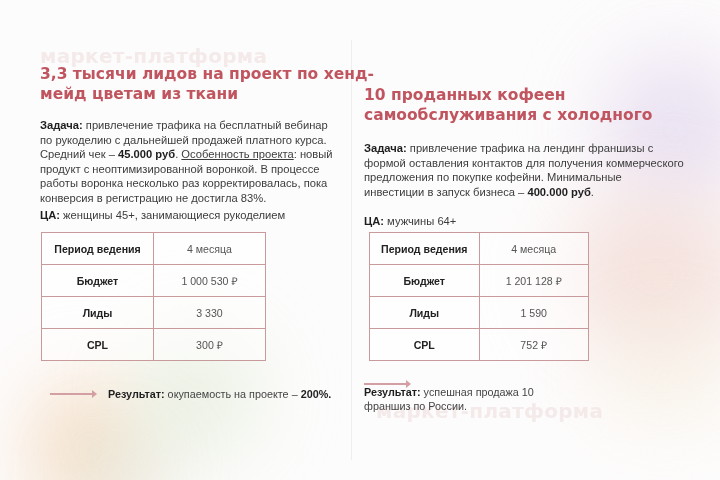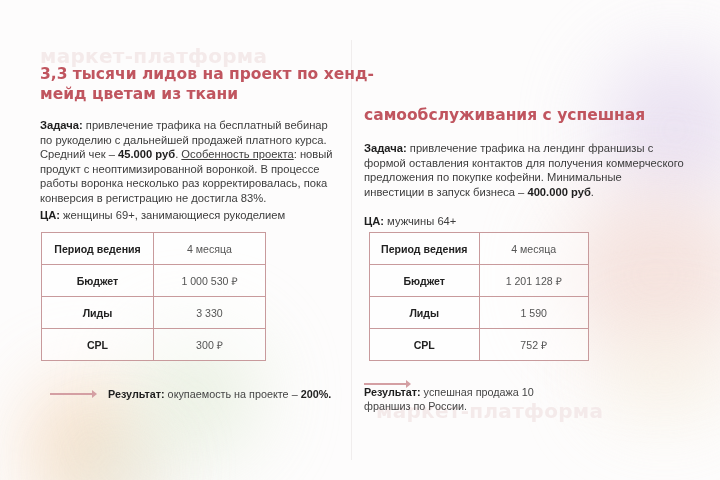--- a/index.html
+++ b/index.html
@@ -85,21 +85,21 @@
 <div class="watermark wm-top">маркет-платформа</div>
 <div class="watermark wm-bottom">маркет-платформа</div>
 <div class="divider"></div>
 
 <section class="col col-left">
   <h2 class="title">
     <span>3,3 тысячи лидов на проект по хенд-</span><br>
     <span>мейд цветам из ткани</span>
   </h2>
   <p class="para task"><b>Задача:</b><span> привлечение трафика на бесплатный вебинар по рукоделию с дальнейшей продажей платного курса. Средний чек – </span><b>45.000 руб</b><span>. </span><u>Особенность проекта</u><span>: новый продукт с неоптимизированной воронкой. В процессе работы воронка несколько раз корректировалась, пока конверсия в регистрацию не достигла 83%.</span></p>
-  <p class="para ta"><b>ЦА:</b><span> женщины 69+, занимающиеся рукоделием</span></p>
+  <p class="para ta"><b>ЦА:</b><span> женщины 45+, занимающиеся рукоделием</span></p>
   <table class="stats">
     <tbody>
         <tr>
           <td class="k">Период ведения</td>
           <td class="v">4 месяца</td>
         </tr>
     <tr>
           <td class="k">Бюджет</td>
           <td class="v">1 000 530 ₽</td>
         </tr>
@@ -114,22 +114,22 @@
   </tbody>
     </table>
   <div class="result">
     <div class="arrow"></div>
     <div class="result-text"><b>Результат:</b><span> окупаемость на проекте – </span><b>200%</b><b>.</b></div>
   </div>
 </section>
 
 <section class="col col-right">
   <h2 class="title">
-    <br>
-    <span>самообслуживания с успешная</span><br>
+    <span>10 проданных кофеен</span><br>
+    <span>самообслуживания с холодного</span><br>
   </h2>
   <p class="para task"><b>Задача:</b><span> привлечение трафика на лендинг франшизы с формой оставления контактов для получения коммерческого предложения по покупке кофейни. Минимальные инвестиции в запуск бизнеса – </span><b>400.000 руб</b><span>.</span></p>
   <p class="para ta"><b>ЦА:</b><span> мужчины 64+</span></p>
   <table class="stats">
     <tbody>
         <tr>
           <td class="k">Период ведения</td>
           <td class="v">4 месяца</td>
         </tr>
     <tr>

